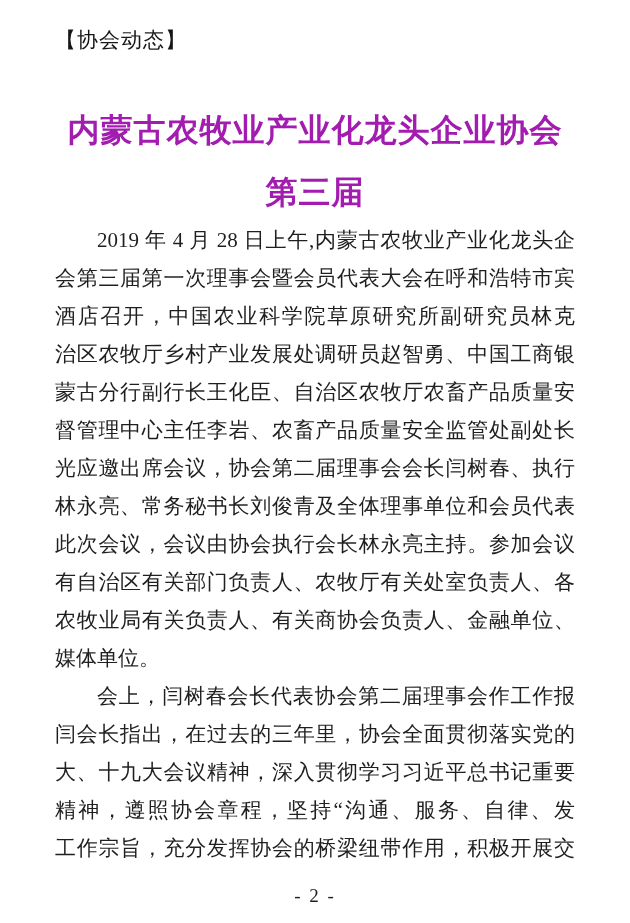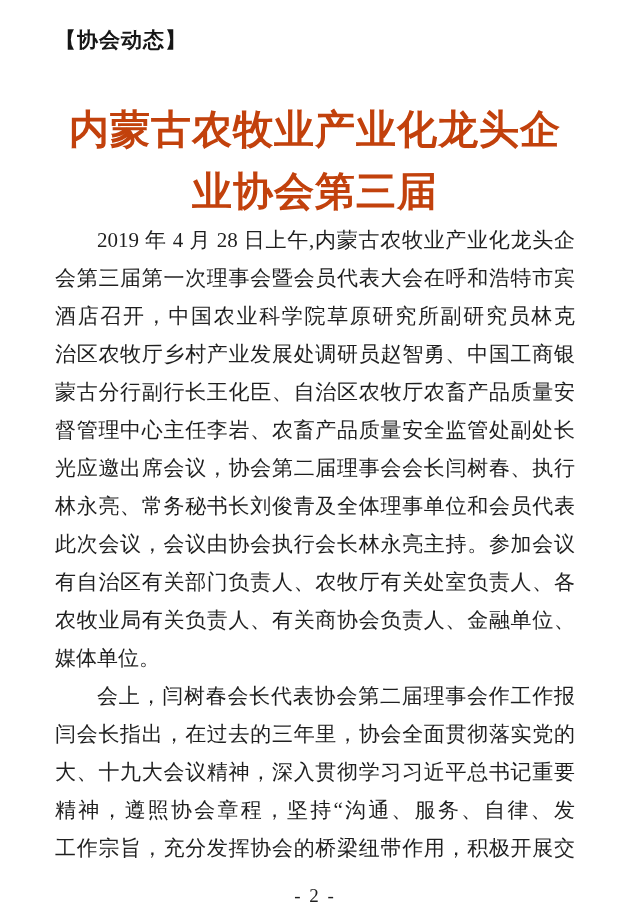--- a/index.html
+++ b/index.html
@@ -14,38 +14,38 @@
     background: #ffffff;
     overflow: hidden;
     font-family: "Liberation Serif", "DejaVu Serif", serif;
     color: #1f1f1f;
   }
   .section-tag {
     position: absolute;
     left: 55px;
     top: 26px;
     font-family: "Liberation Sans", "DejaVu Sans", sans-serif;
-    font-weight: 700;
+    font-weight: 400;
     font-size: 21px;
     letter-spacing: 1px;
     color: #161616;
     white-space: nowrap;
   }
   .doc-title {
     position: absolute;
     left: 55px;
     top: 99px;
     width: 520px;
     margin: 0;
     font-family: "Liberation Serif", "DejaVu Serif", serif;
     font-weight: bold;
-    font-size: 40px;
+    font-size: 32px;
     line-height: 62px;
     text-align: center;
-    color: #c2410c;
+    color: #a21caf;
   }
   .doc-title .title-line {
     display: block;
     letter-spacing: 1px;
   }
   .doc-body {
     position: absolute;
     left: 55px;
     top: 221px;
     width: 520px;

